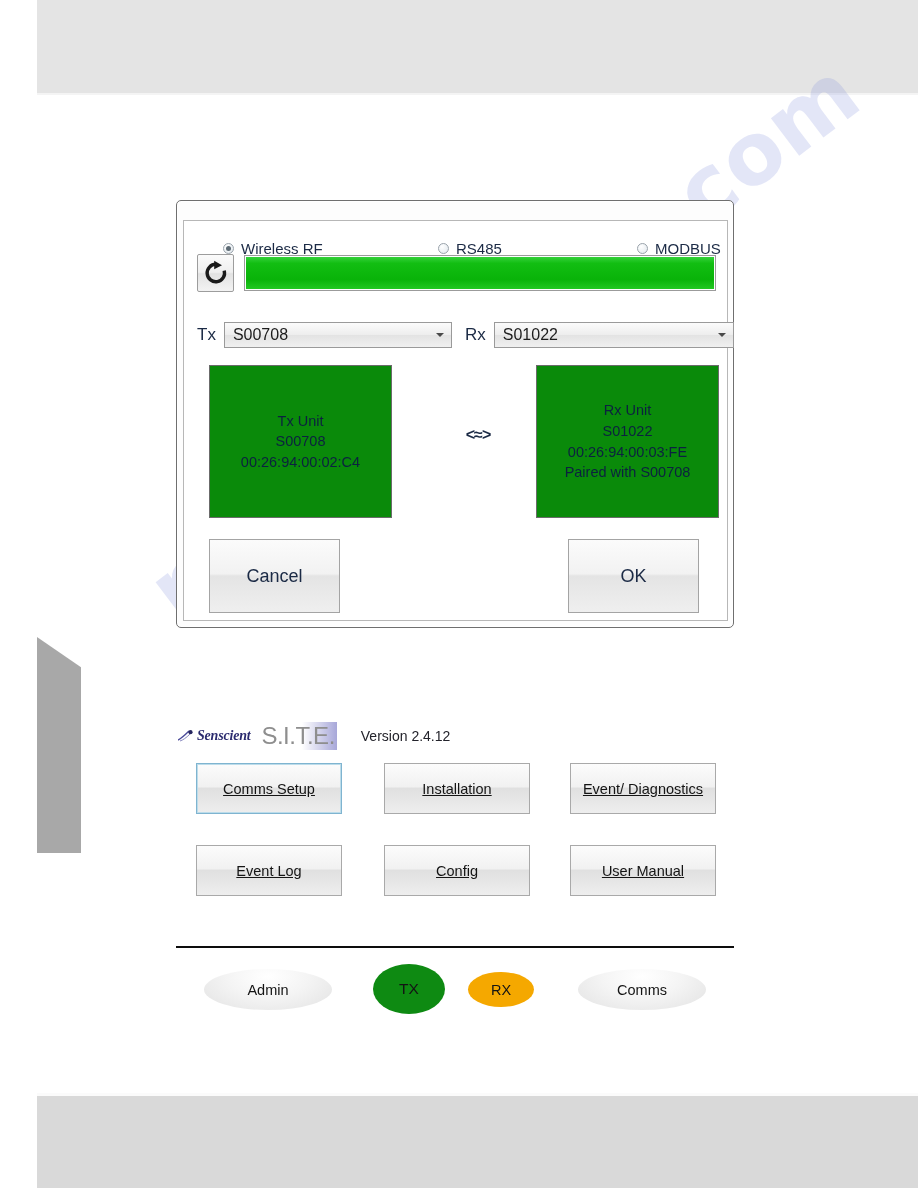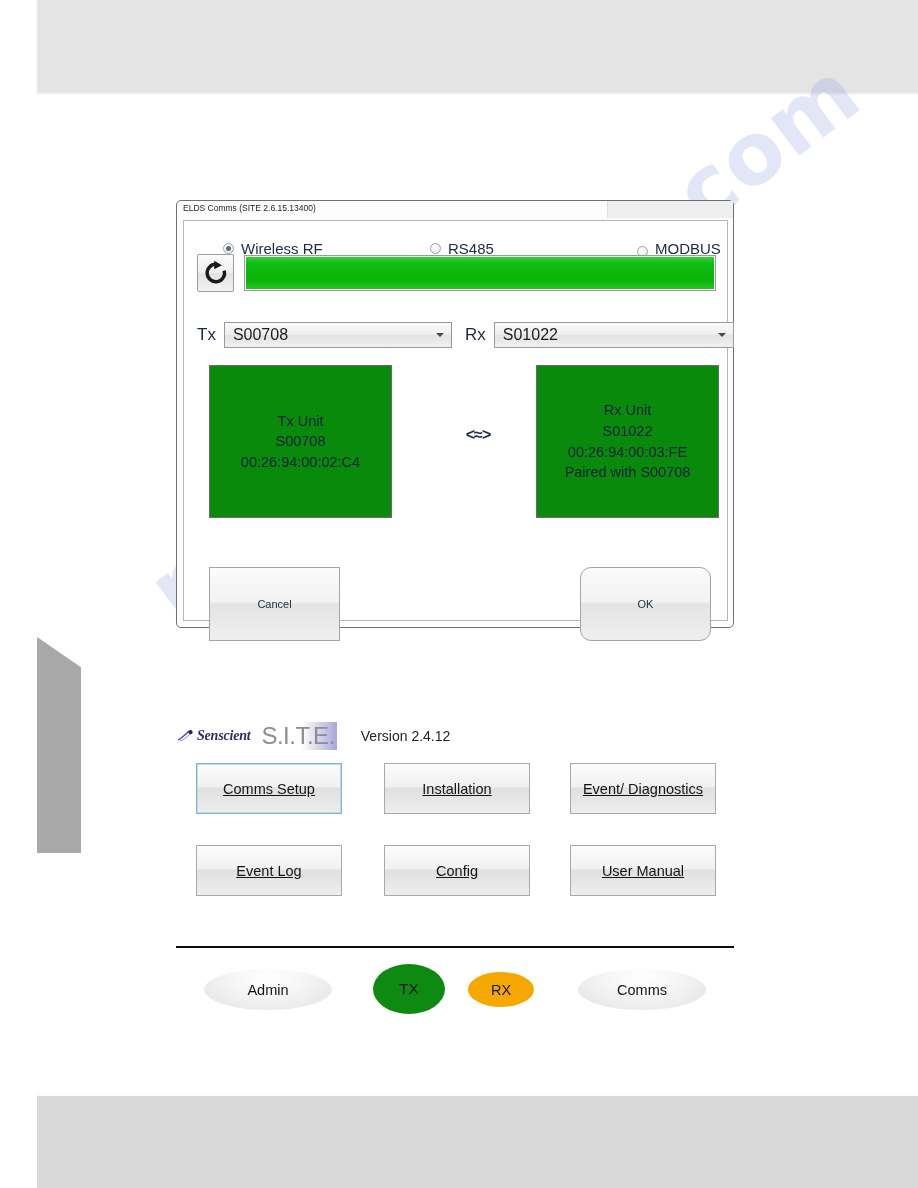--- a/index.html
+++ b/index.html
@@ -129,22 +129,22 @@
     width: 5px; height: 5px;
     border-radius: 50%;
     background: #5d6a74;
   }
   .radio-opt .lbl {
     font-size: 15px;
     color: #1b2a45;
     font-family: "Liberation Sans", sans-serif;
   }
   #opt-0 { left: 39px; }
-  #opt-1 { left: 246px; text-align: right; }
-  #opt-2 { left: 453px; align-items: flex-end; }
+  #opt-1 { left: 254px; text-align: right; }
+  #opt-2 { left: 453px; }
 
   
   .refresh-btn {
     position: absolute;
     left: 13px;
     top: 33px;
     width: 37px;
     height: 38px;
     box-sizing: border-box;
     border: 1px solid #9d9d9d;
@@ -249,28 +249,27 @@
     position: absolute;
     top: 318px;
     width: 131px;
     height: 74px;
     box-sizing: border-box;
     border: 1px solid #a4a4a4;
     background: linear-gradient(180deg, #fbfbfb 0%, #f2f2f2 47%, #e4e4e4 50%, #efefef 100%);
     display: flex;
     align-items: center;
     justify-content: center;
-    font-size: 11px;
+    font-size: 18px;
     color: #1b2a45;
     font-family: "Liberation Sans", sans-serif;
-    margin-top: 28px;
   }
   #btn-cancel { left: 25px; }
   #btn-disconnect { left: 212px; }
-  #btn-ok { left: 396px; border-radius: 11px; }
+  #btn-ok { left: 384px; }
 
   
   .brand-row {
     position: absolute;
     left: 178px;
     top: 722px;
     display: flex;
     align-items: center;
     justify-content: flex-end;
   }
@@ -357,24 +356,20 @@
 </head>
 <body>
 
 <div class="page-band top"></div>
 <div class="page-band bottom"></div>
 <div class="left-tab"></div>
 <div class="watermark">manualshive.com</div>
 
 <div class="dialog">
 
-  <div class="dialog-titlebar">
-    <div class="tb-fill"></div>
-    <span class="dialog-title-text">ELDS Comms (SITE 2.6.15.13400)</span>
-  </div>
 
   <div class="dialog-body">
 
     <div class="radio-row">
       <div class="radio-opt selected" id="opt-0">
         <span class="rb"></span>
         <span class="lbl">Wireless RF</span>
       </div>
       <div class="radio-opt" id="opt-1">
         <span class="rb"></span>

